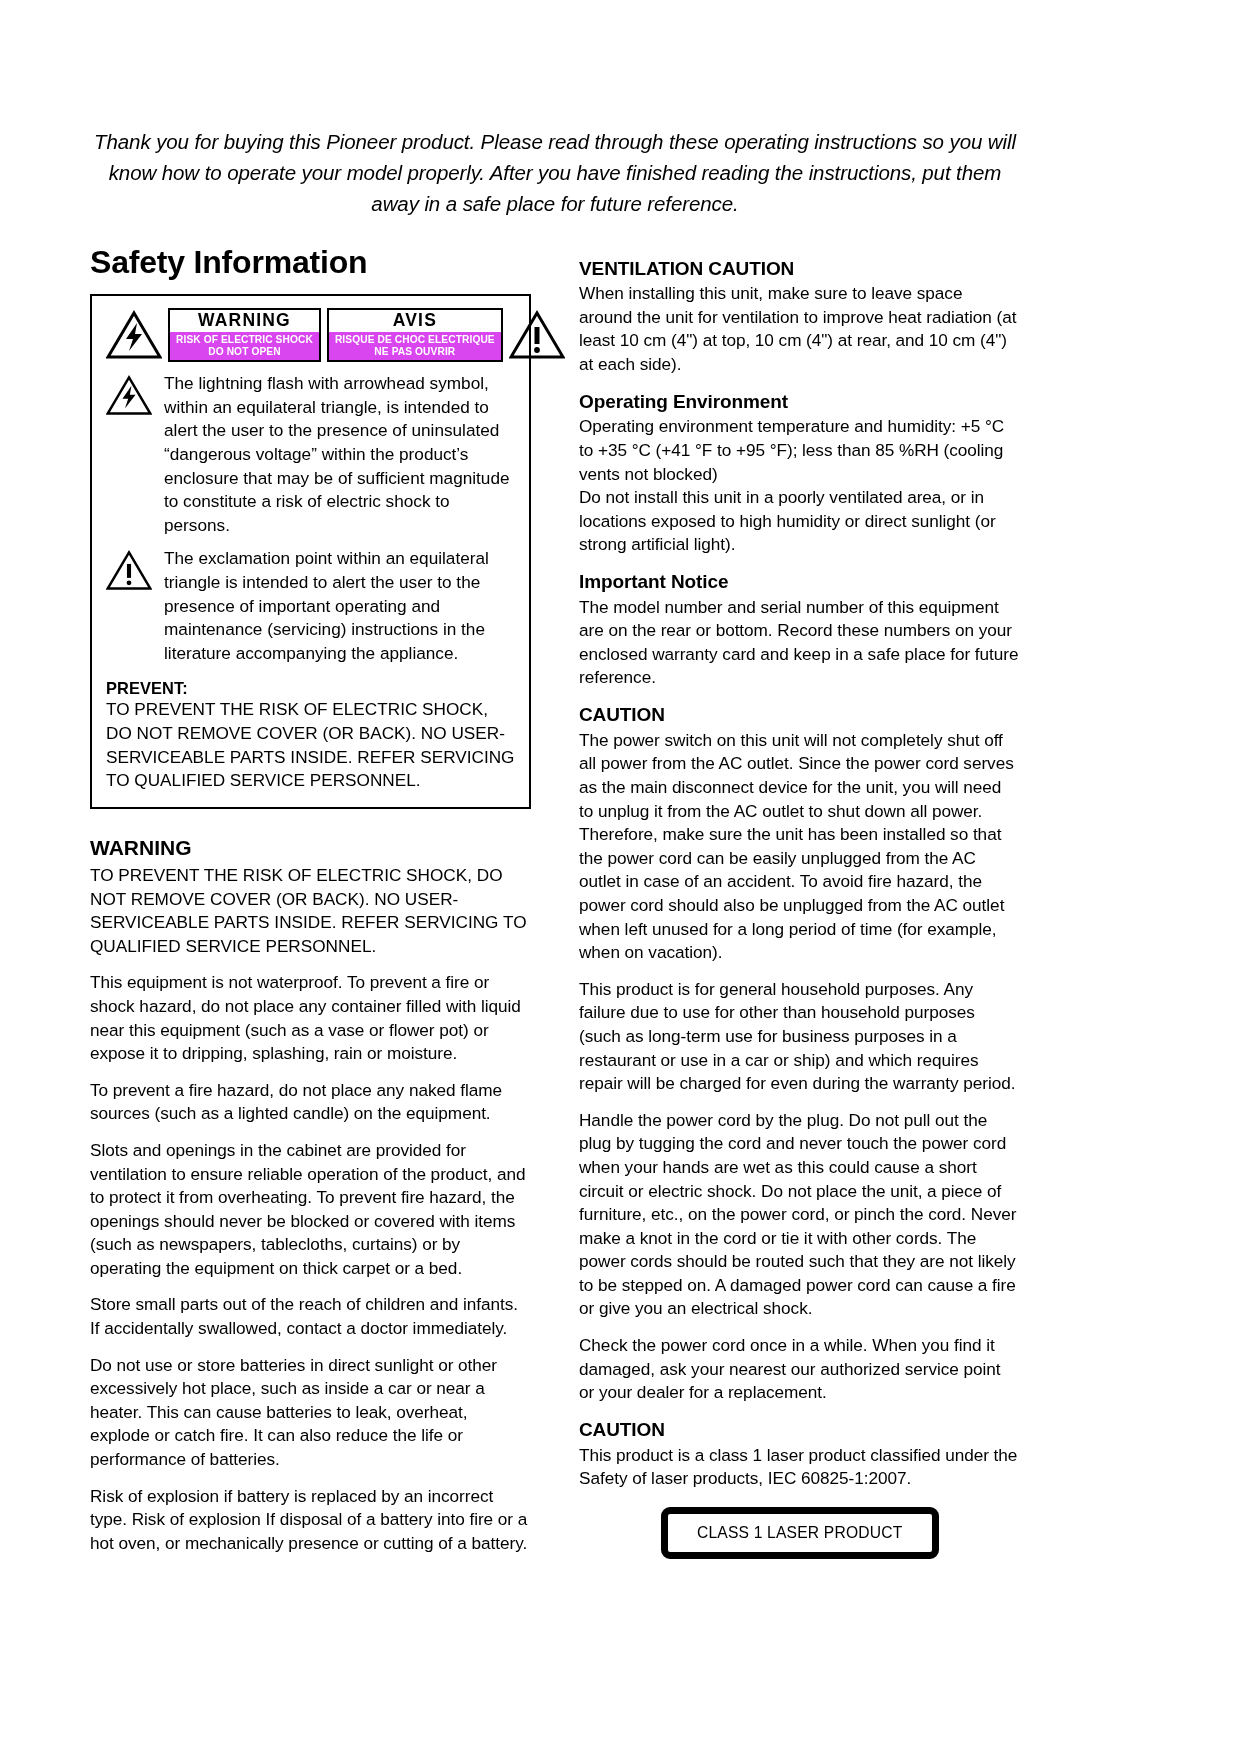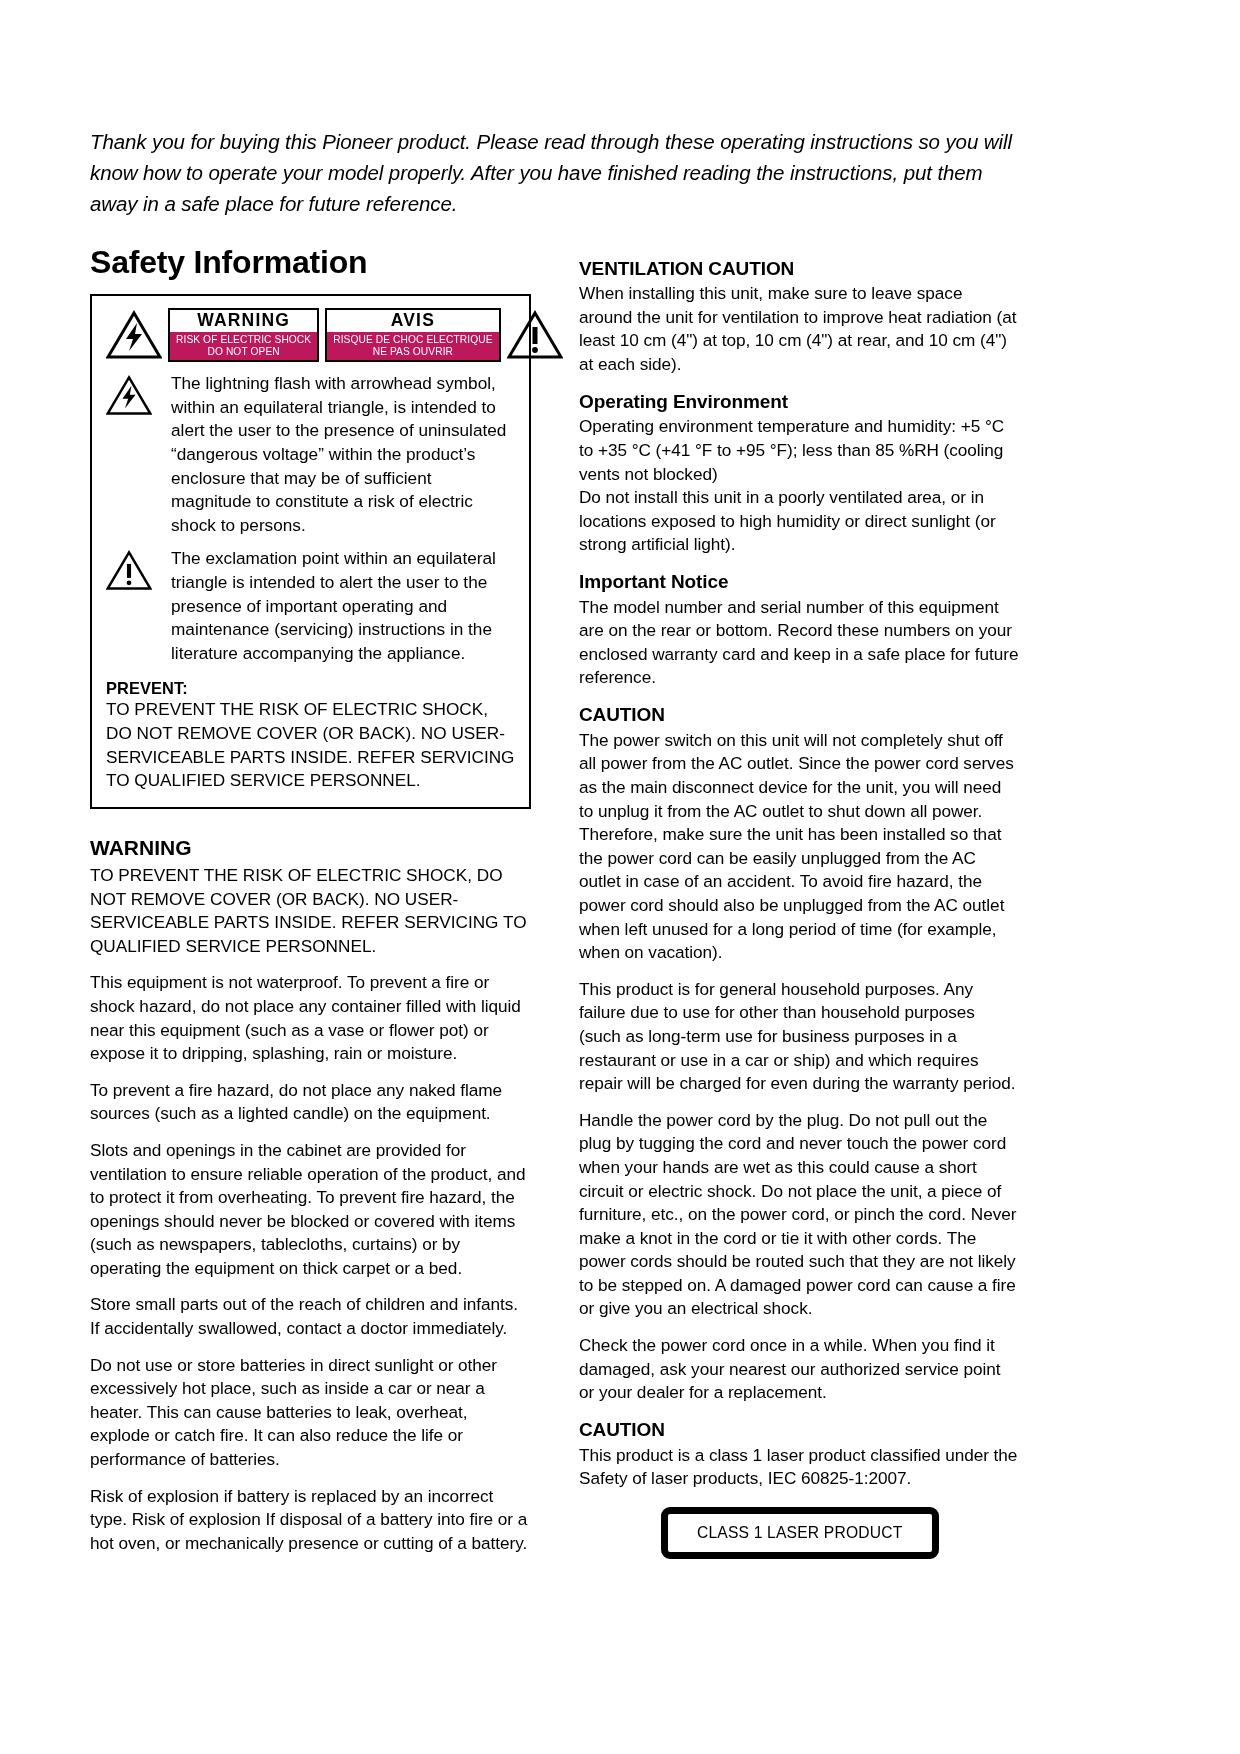--- a/index.html
+++ b/index.html
@@ -22,20 +22,21 @@
     width: 930px;
   }
 
   
   .intro {
     font-style: italic;
     font-size: 20.5px;
     line-height: 31px;
     letter-spacing: -0.1px;
     margin-bottom: 26px;
+    text-align: center;
   }
 
   
   .cols {
     display: flex;
     gap: 48px;
     align-items: flex-start;
   }
   .col {
     width: 441px;
@@ -103,32 +104,32 @@
     background: #fff;
   }
   .label-box .top {
     font-size: 17.5px;
     font-weight: bold;
     letter-spacing: 1.2px;
     padding: 1px 10px 2px 10px;
     line-height: 1.12;
   }
   .label-box .btm {
-    background: #be185d;
+    background: #d946ef;
     color: #fff;
     font-size: 10.2px;
-    font-weight: normal;
+    font-weight: bold;
     line-height: 11.5px;
     padding: 2px 6px 3px 6px;
     letter-spacing: 0.1px;
     white-space: nowrap;
   }
   .para-row {
     display: flex;
-    gap: 19px;
+    gap: 12px;
     align-items: flex-start;
     margin-bottom: 10px;
     justify-content: space-between;
   }
   .para-row .ico {
     flex: 0 0 auto;
     padding-top: 3px;
   }
   .para-row p {
     margin: 0;

